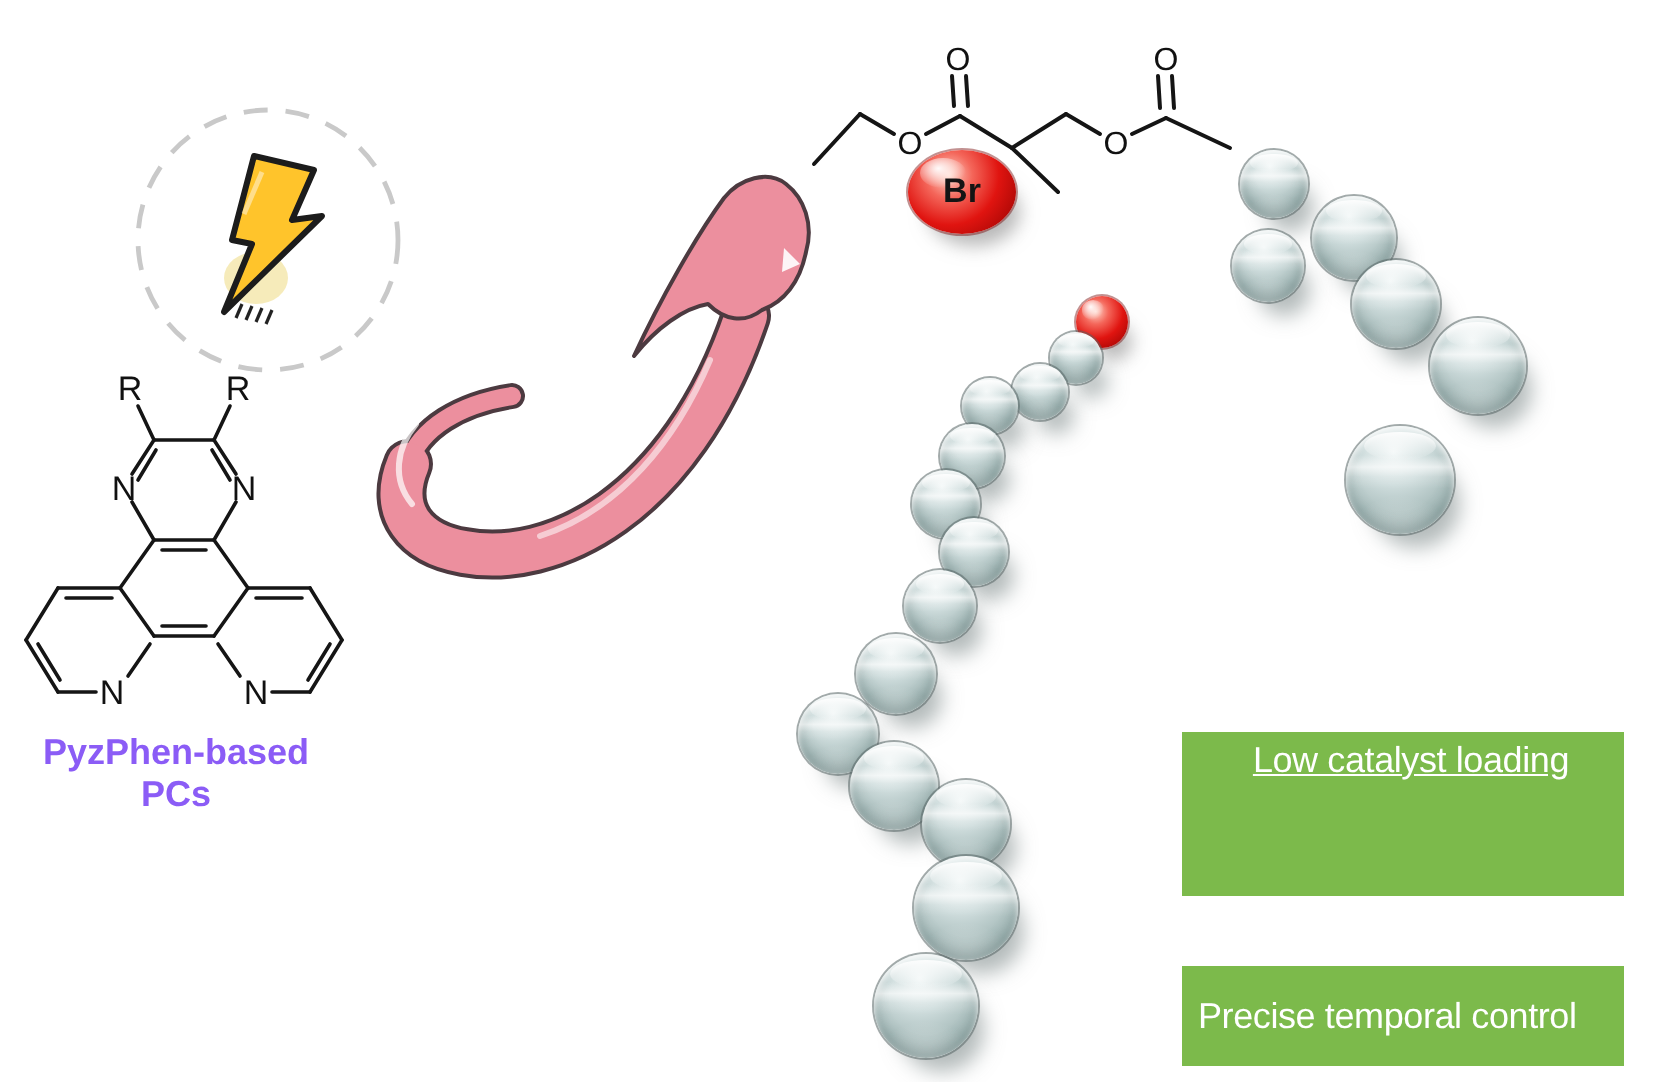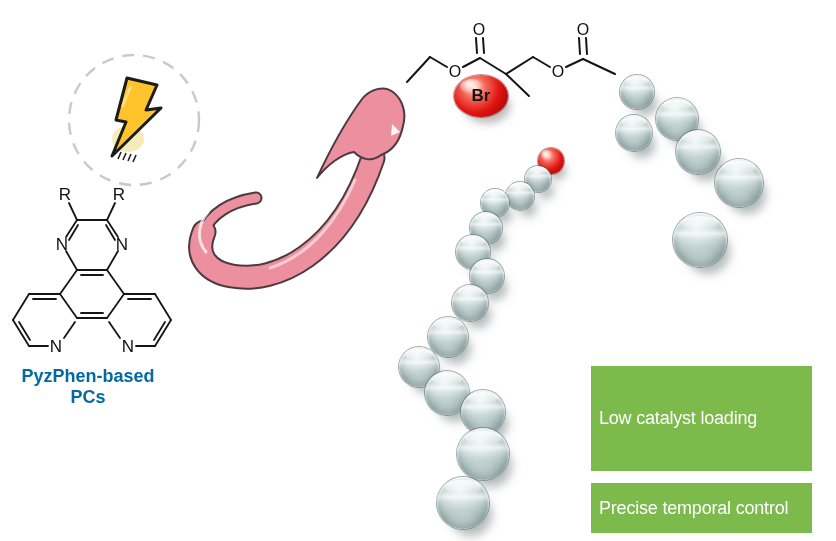--- a/index.html
+++ b/index.html
@@ -28,26 +28,26 @@
   }
   .sphere.red::after{content:"";position:absolute;left:12%;top:9%;width:42%;height:36%;
     border-radius:50%;background:radial-gradient(ellipse at 40% 35%, rgba(255,255,255,.95), rgba(255,255,255,0) 72%);}
 
   #br-sphere{left:454px;top:75px;width:54px;height:42px;z-index:6;}
   #br-sphere .br-label{position:absolute;inset:0;display:flex;align-items:center;justify-content:center;
     font-size:17px;font-weight:600;color:#141414;z-index:2;}
 
   
   #pyzphen-caption{left:2px;top:366px;width:172px;text-align:center;
-    font-size:18px;font-weight:600;color:#0369a1;letter-spacing:0;}
+    font-size:18px;font-weight:600;color:#8b5cf6;letter-spacing:0;}
 
   
   .benefit-panel{left:591px;width:221px;background:#7cba4b;color:#fff;}
-  #panel-top{top:366px;height:105px;display:flex;flex-direction:column;justify-content:space-around;
-    padding:4px 0 4px 0;box-sizing:border-box;}
+  #panel-top{top:366px;height:82px;display:flex;flex-direction:row;justify-content:space-around;
+    padding:4px 0 4px 0;box-sizing:border-box;text-decoration:underline;}
   #panel-bottom{top:468px;height:50px;display:flex;align-items:center;margin-top:15px;}
   .benefit-item{padding-left:8px;font-size:18px;letter-spacing:-0.2px;white-space:nowrap;}
 
   svg text{font-family:"Liberation Sans",sans-serif;}
 </style>
 </head>
 <body>
 
 <div id="scene">
 

